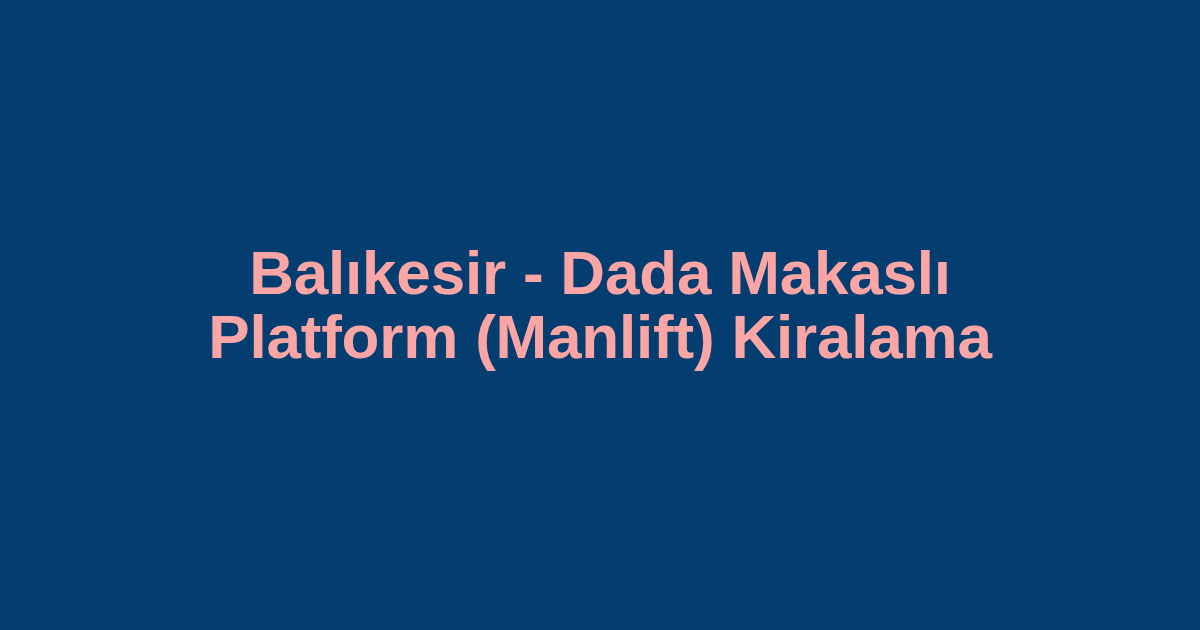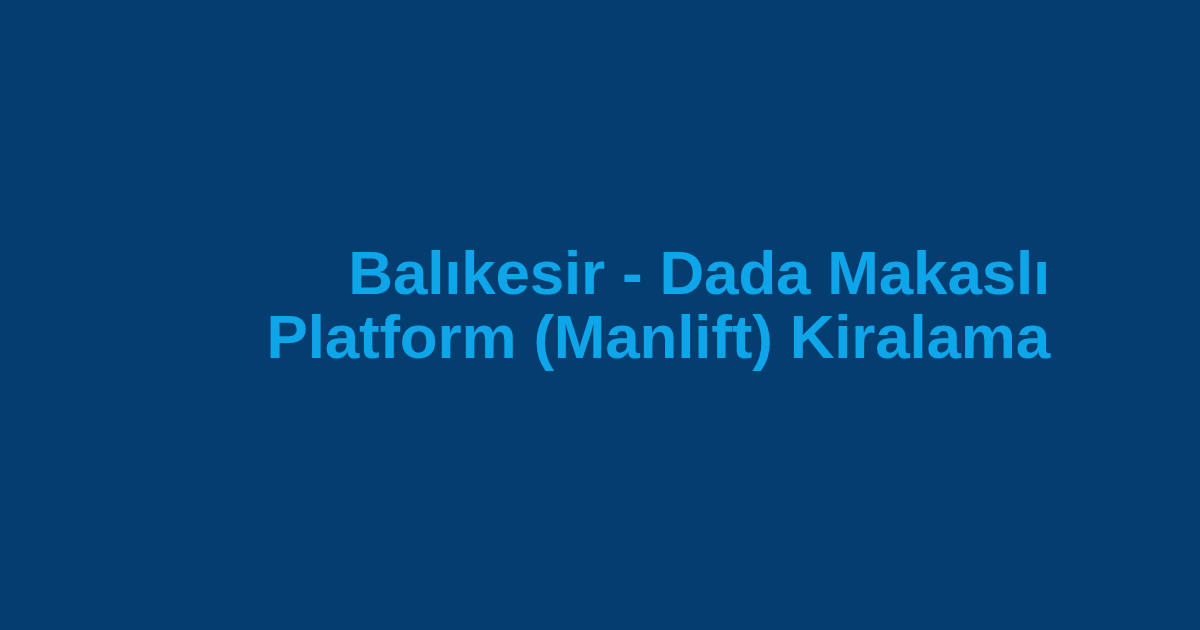--- a/index.html
+++ b/index.html
@@ -34,27 +34,27 @@
     display: flex;
     flex-direction: column;
     align-items: center;
     justify-content: center;
     
     transform: translateY(-10px);
   }
 
   .card-title {
     margin: 14px;
-    color: #0ea5e9;
+    color: #fca5a5;
     font-family: "Liberation Sans", "DejaVu Sans", sans-serif;
     font-size: 62px;
     font-weight: 700;
     line-height: 64px;
     letter-spacing: -0.2px;
-    text-align: right;
+    text-align: center;
     max-width: 900px;
     word-wrap: break-word;
   }
 </style>
 </head>
 <body>
 
 <div class="share-card">
 
   <div class="card-inner">

